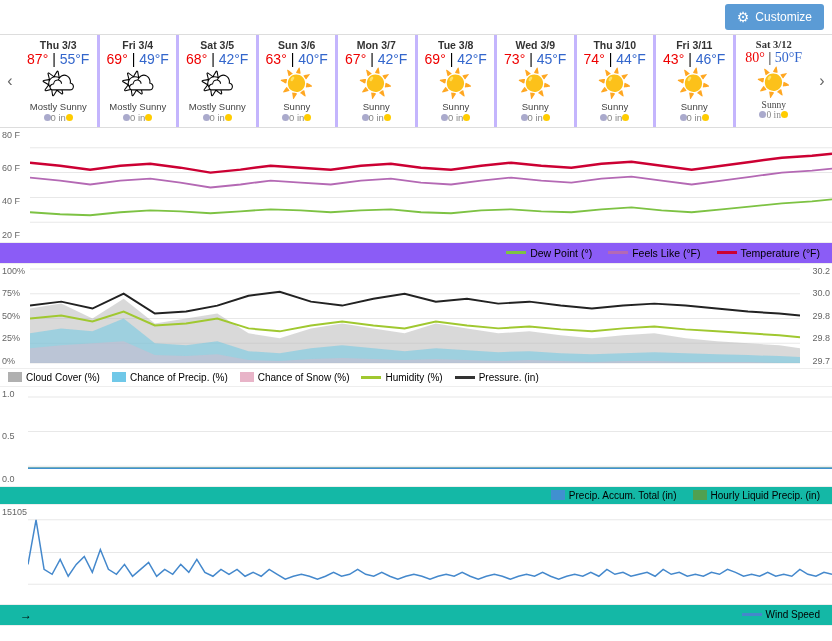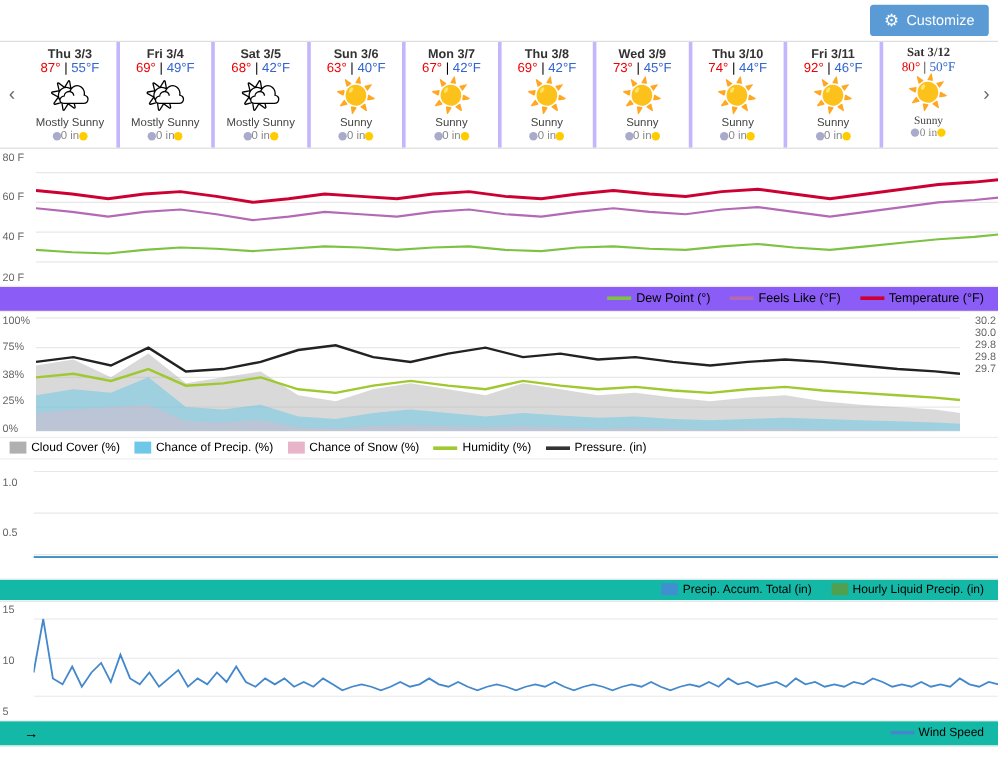--- a/index.html
+++ b/index.html
@@ -22,21 +22,21 @@
       width: 20px; display: flex; align-items: center; justify-content: center;
       cursor: pointer; font-size: 16px; color: #666; flex-shrink: 0;
     }
     .days-container { display: flex; flex: 1; }
     .day-col {
       flex: 1; text-align: center; padding: 4px 2px; border-right: 3px solid #c4b5fd;
       min-width: 0;
     }
     .day-col:last-child { border-right: none; font-family: Liberation Serif, serif; }
     .day-date { font-weight: bold; font-size: 10.5px; color: #333; }
-    .day-temps { font-size: 11px; }
+    .day-temps { font-size: 14px; }
     .temp-high { color: #e00; }
     .temp-low { color: #36c; }
     .day-icon { font-size: 28px; line-height: 1.2; }
     .day-condition { font-size: 9.5px; color: #444; }
     .day-precip { font-size: 9.5px; color: #888; display: flex; align-items: center; justify-content: center; gap: 0; }
     .precip-dot { width: 7px; height: 7px; border-radius: 50%; background: #aac; display: inline-block; }
     .precip-dot-yellow { background: #fc0; }
     .chart-area { width: 100%; position: relative; overflow: hidden; }
 
     
@@ -52,51 +52,51 @@
     .legend-item { display: flex; align-items: center; gap: 4px; }
     .legend-line { width: 20px; height: 3px; display: inline-block; }
     .legend-line-green { background: #7dc243; }
     .legend-line-purple { background: #b469b4; }
     .legend-line-red { background: #cc0033; }
 
     
     .pct-chart { height: 105px; border-bottom: 1px solid #eee; position: relative; }
     .pct-chart svg { width: 100%; height: 100%; }
     .y-axis-left { position: absolute; left: 0; top: 0; height: 100%; width: 30px; display: flex; flex-direction: column; justify-content: space-between; padding: 2px 2px; font-size: 9px; color: #666; }
-    .y-axis-right { position: absolute; right: 0; top: 0; height: 100%; width: 32px; display: flex; flex-direction: column; padding: 2px 2px; font-size: 9px; color: #666; text-align: right; }
+    .y-axis-right { position: absolute; right: 0; top: 0; height: 100%; width: 32px; display: flex; flex-direction: column; justify-content: space-between; padding: 2px 2px; font-size: 9px; color: #666; text-align: right; }
 
     .legend-row2 {
       display: flex; align-items: center; gap: 12px; padding: 3px 8px;
       font-size: 10px; background: #fff; border-bottom: 1px solid #eee; flex-wrap: wrap;
     }
     .legend-box { width: 14px; height: 10px; display: inline-block; }
     .box-gray { background: #b0b0b0; }
     .box-lightblue { background: #70c8e8; }
     .box-pink { background: #e8b4c8; }
     .line-green2 { width: 20px; height: 3px; background: #a0c830; display: inline-block; }
     .line-black { width: 20px; height: 3px; background: #333; display: inline-block; }
 
     
     .precip-chart { height: 100px; border-bottom: 1px solid #eee; position: relative; }
     .precip-chart svg { width: 100%; height: 100%; }
-    .y-axis-precip { position: absolute; left: 0; top: 12px; height: 100%; width: 28px; display: flex; flex-direction: column; justify-content: space-between; padding: 2px 2px; font-size: 9px; color: #666; }
+    .y-axis-precip { position: absolute; left: 0; top: 0; height: 100%; width: 28px; display: flex; flex-direction: column; justify-content: space-between; padding: 2px 2px; font-size: 9px; color: #666; }
 
     .legend-row3 {
       display: flex; justify-content: flex-end; align-items: center;
       gap: 16px; padding: 3px 12px; font-size: 10px; background: #14b8a6;
       border-bottom: 1px solid #eee;
     }
     .legend-box2 { width: 14px; height: 10px; display: inline-block; }
     .box-blue { background: #4090d0; }
     .box-green3 { background: #50a050; }
 
     
     .wind-chart { height: 100px; border-bottom: 1px solid #eee; position: relative; }
     .wind-chart svg { width: 100%; height: 100%; }
-    .y-axis-wind { position: absolute; left: 0; top: 0; height: 100%; width: 28px; display: flex; flex-direction: column; justify-content: space-between; padding: 2px 2px; font-size: 9px; color: #666; }
+    .y-axis-wind { position: absolute; left: 0; top: 0; height: 100%; width: 28px; display: flex; flex-direction: row; justify-content: space-between; padding: 2px 2px; font-size: 9px; color: #666; }
     .arrow-right { font-size: 12px; }
   </style>
 </head>
 <body>
 
 <div class="top-bar">
   <button class="customize-btn">
     <span class="gear">⚙</span>
     <span>Customize</span>
   </button>
@@ -169,21 +169,21 @@
     </div>
     <div class="day-icon">☀️</div>
     <div class="day-condition">Sunny</div>
     <div class="day-precip">
       <span class="precip-dot"></span>
       0 in
       <span class="precip-dot precip-dot-yellow"></span>
     </div>
   </div>
       <div class="day-col">
-    <div class="day-date">Thu 3/8</div>
+    <div class="day-date">Tue 3/8</div>
     <div class="day-temps">
       <span class="temp-high">69°</span>
       | <span class="temp-low">42°F</span>
     </div>
     <div class="day-icon">☀️</div>
     <div class="day-condition">Sunny</div>
     <div class="day-precip">
       <span class="precip-dot"></span>
       0 in
       <span class="precip-dot precip-dot-yellow"></span>
@@ -213,21 +213,21 @@
     <div class="day-condition">Sunny</div>
     <div class="day-precip">
       <span class="precip-dot"></span>
       0 in
       <span class="precip-dot precip-dot-yellow"></span>
     </div>
   </div>
       <div class="day-col">
     <div class="day-date">Fri 3/11</div>
     <div class="day-temps">
-      <span class="temp-high">92°</span>
+      <span class="temp-high">43°</span>
       | <span class="temp-low">46°F</span>
     </div>
     <div class="day-icon">☀️</div>
     <div class="day-condition">Sunny</div>
     <div class="day-precip">
       <span class="precip-dot"></span>
       0 in
       <span class="precip-dot precip-dot-yellow"></span>
     </div>
   </div>
@@ -284,21 +284,21 @@
     <span class="legend-line legend-line-red"></span>
     <span>Temperature (°F)</span>
   </div>
 </div>
 
 <div style="position:relative;">
   <div class="chart-area pct-chart">
     <div class="y-axis-left" id="pct-y-left">
         <span>100%</span>
         <span>75%</span>
-        <span>38%</span>
+        <span>50%</span>
         <span>25%</span>
         <span>0%</span>
       </div>
     <div class="y-axis-right" id="pct-y-right">
         <span>30.2</span>
         <span>30.0</span>
         <span>29.8</span>
         <span>29.8</span>
         <span>29.7</span>
       </div>

